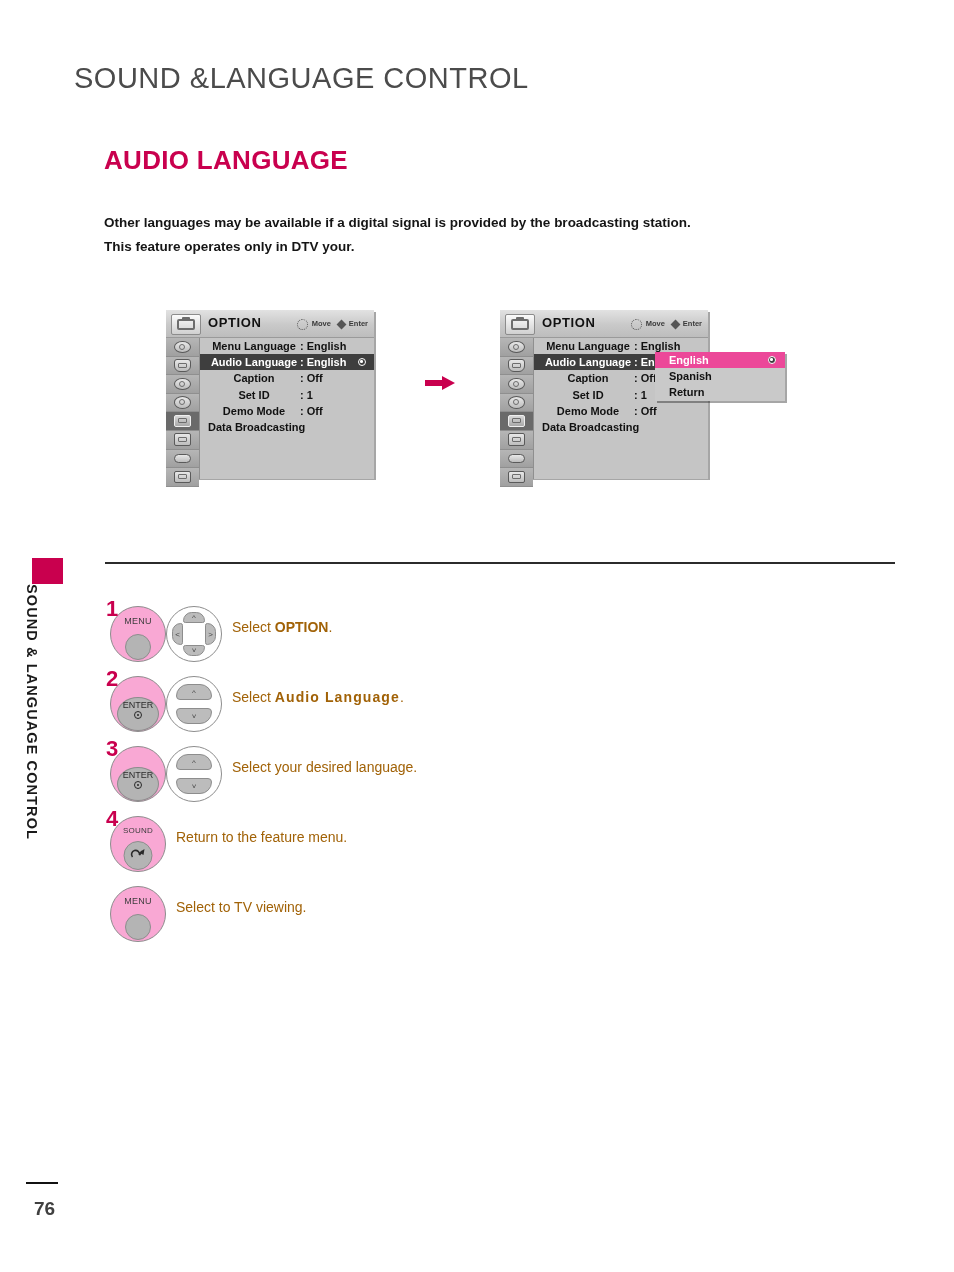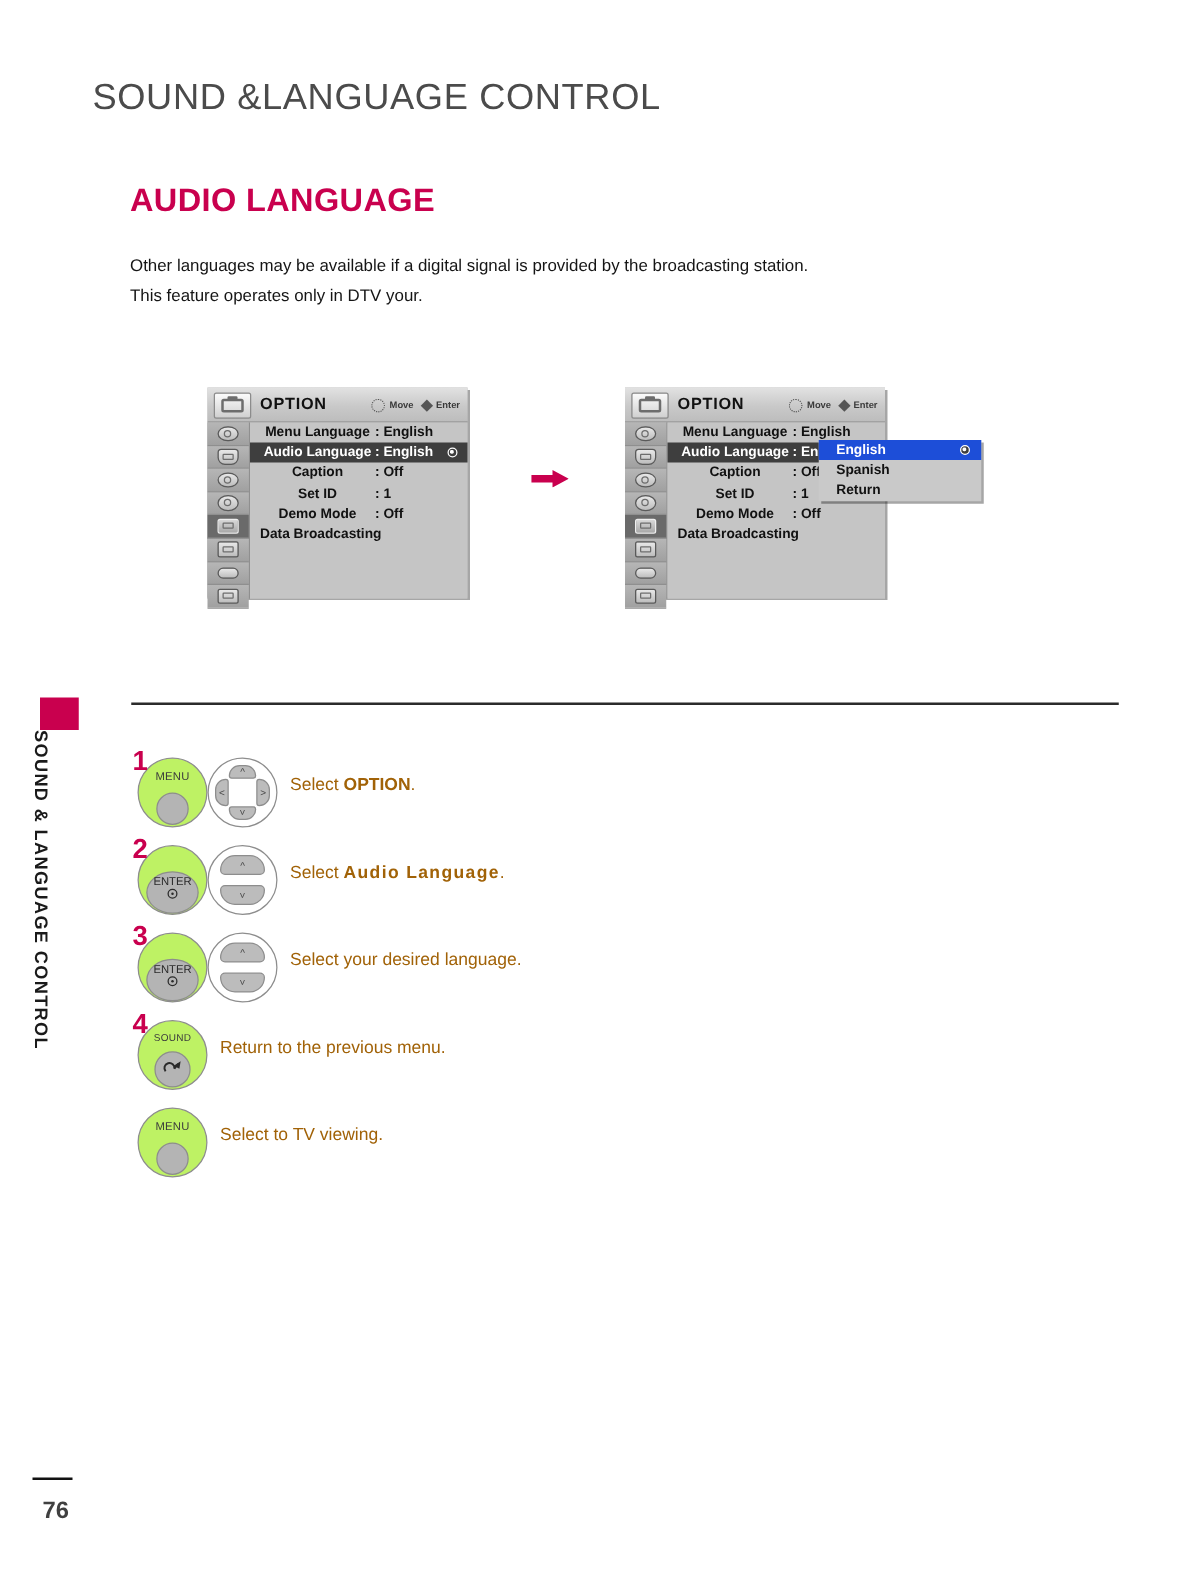--- a/index.html
+++ b/index.html
@@ -33,24 +33,24 @@
     top: 145px;
     font-size: 26px;
     font-weight: 700;
     letter-spacing: 0.3px;
     color: #c9004e;
     white-space: nowrap;
   }
   .intro {
     position: absolute;
     left: 104px;
-    top: 201px;
+    top: 211px;
     width: 700px;
     font-size: 13.5px;
-    font-weight: 400;
+    font-weight: 700;
     line-height: 24px;
     color: #151515;
   }
   .intro div { white-space: nowrap; }
 
   
   .osd {
     position: absolute;
     background: #b8b8b8;
     box-shadow: 2px 2px 0 0 rgba(0,0,0,0.35);
@@ -231,21 +231,21 @@
     height: 16.2px;
     display: flex;
     align-items: center;
     font-size: 11px;
     font-weight: 700;
     color: #111;
     padding-left: 14px;
     white-space: nowrap;
   }
   .popup-row.sel {
-    background: #1d4ed8;
+    background: #ec4899;
     color: #ffffff;
   }
   .popup-row .marker {
     position: absolute;
     right: 9px;
     width: 8px; height: 8px;
     border-radius: 50%;
     border: 1.6px solid #ffffff;
     box-sizing: border-box;
     background: #3e3e3e;
@@ -321,21 +321,21 @@
     color: #c9004e;
     z-index: 3;
     line-height: 1;
   }
   .btn-round {
     position: absolute;
     width: 56px;
     height: 56px;
     border-radius: 50%;
     border: 1.6px solid #8d8d8d;
-    background: #bef264;
+    background: #f9a8d4;
     box-sizing: border-box;
   }
   .btn-round .cap {
     position: absolute;
     left: 0; right: 0;
     top: 9px;
     text-align: center;
     font-size: 9px;
     font-weight: 400;
     color: #3c3c3c;
@@ -683,21 +683,21 @@
     <div class="step-num">4</div>
     <div class="btn-round" style="left:6px;top:6px">
       <div class="cap small">SOUND</div>
       <div class="ret-knob">
         <svg width="27" height="27" viewBox="0 0 27 27">
           <path d="M8 15 a4 4 0 1 1 7 -2 l3 -4" fill="none" stroke="#2a2a2a" stroke-width="1.6"></path>
           <path d="M20 7 L19 13 L14.5 10.5 Z" fill="#2a2a2a"></path>
         </svg>
       </div>
     </div>
-    <div class="step-text indent"><span>Return to the previous menu.</span></div>
+    <div class="step-text indent"><span>Return to the feature menu.</span></div>
   </div>
 
   <div class="step">
     <div class="btn-round" style="left:6px;top:6px">
       <div class="cap">MENU</div>
       <div class="knob"></div>
     </div>
     <div class="step-text indent"><span>Select to TV viewing.</span></div>
   </div>
 

